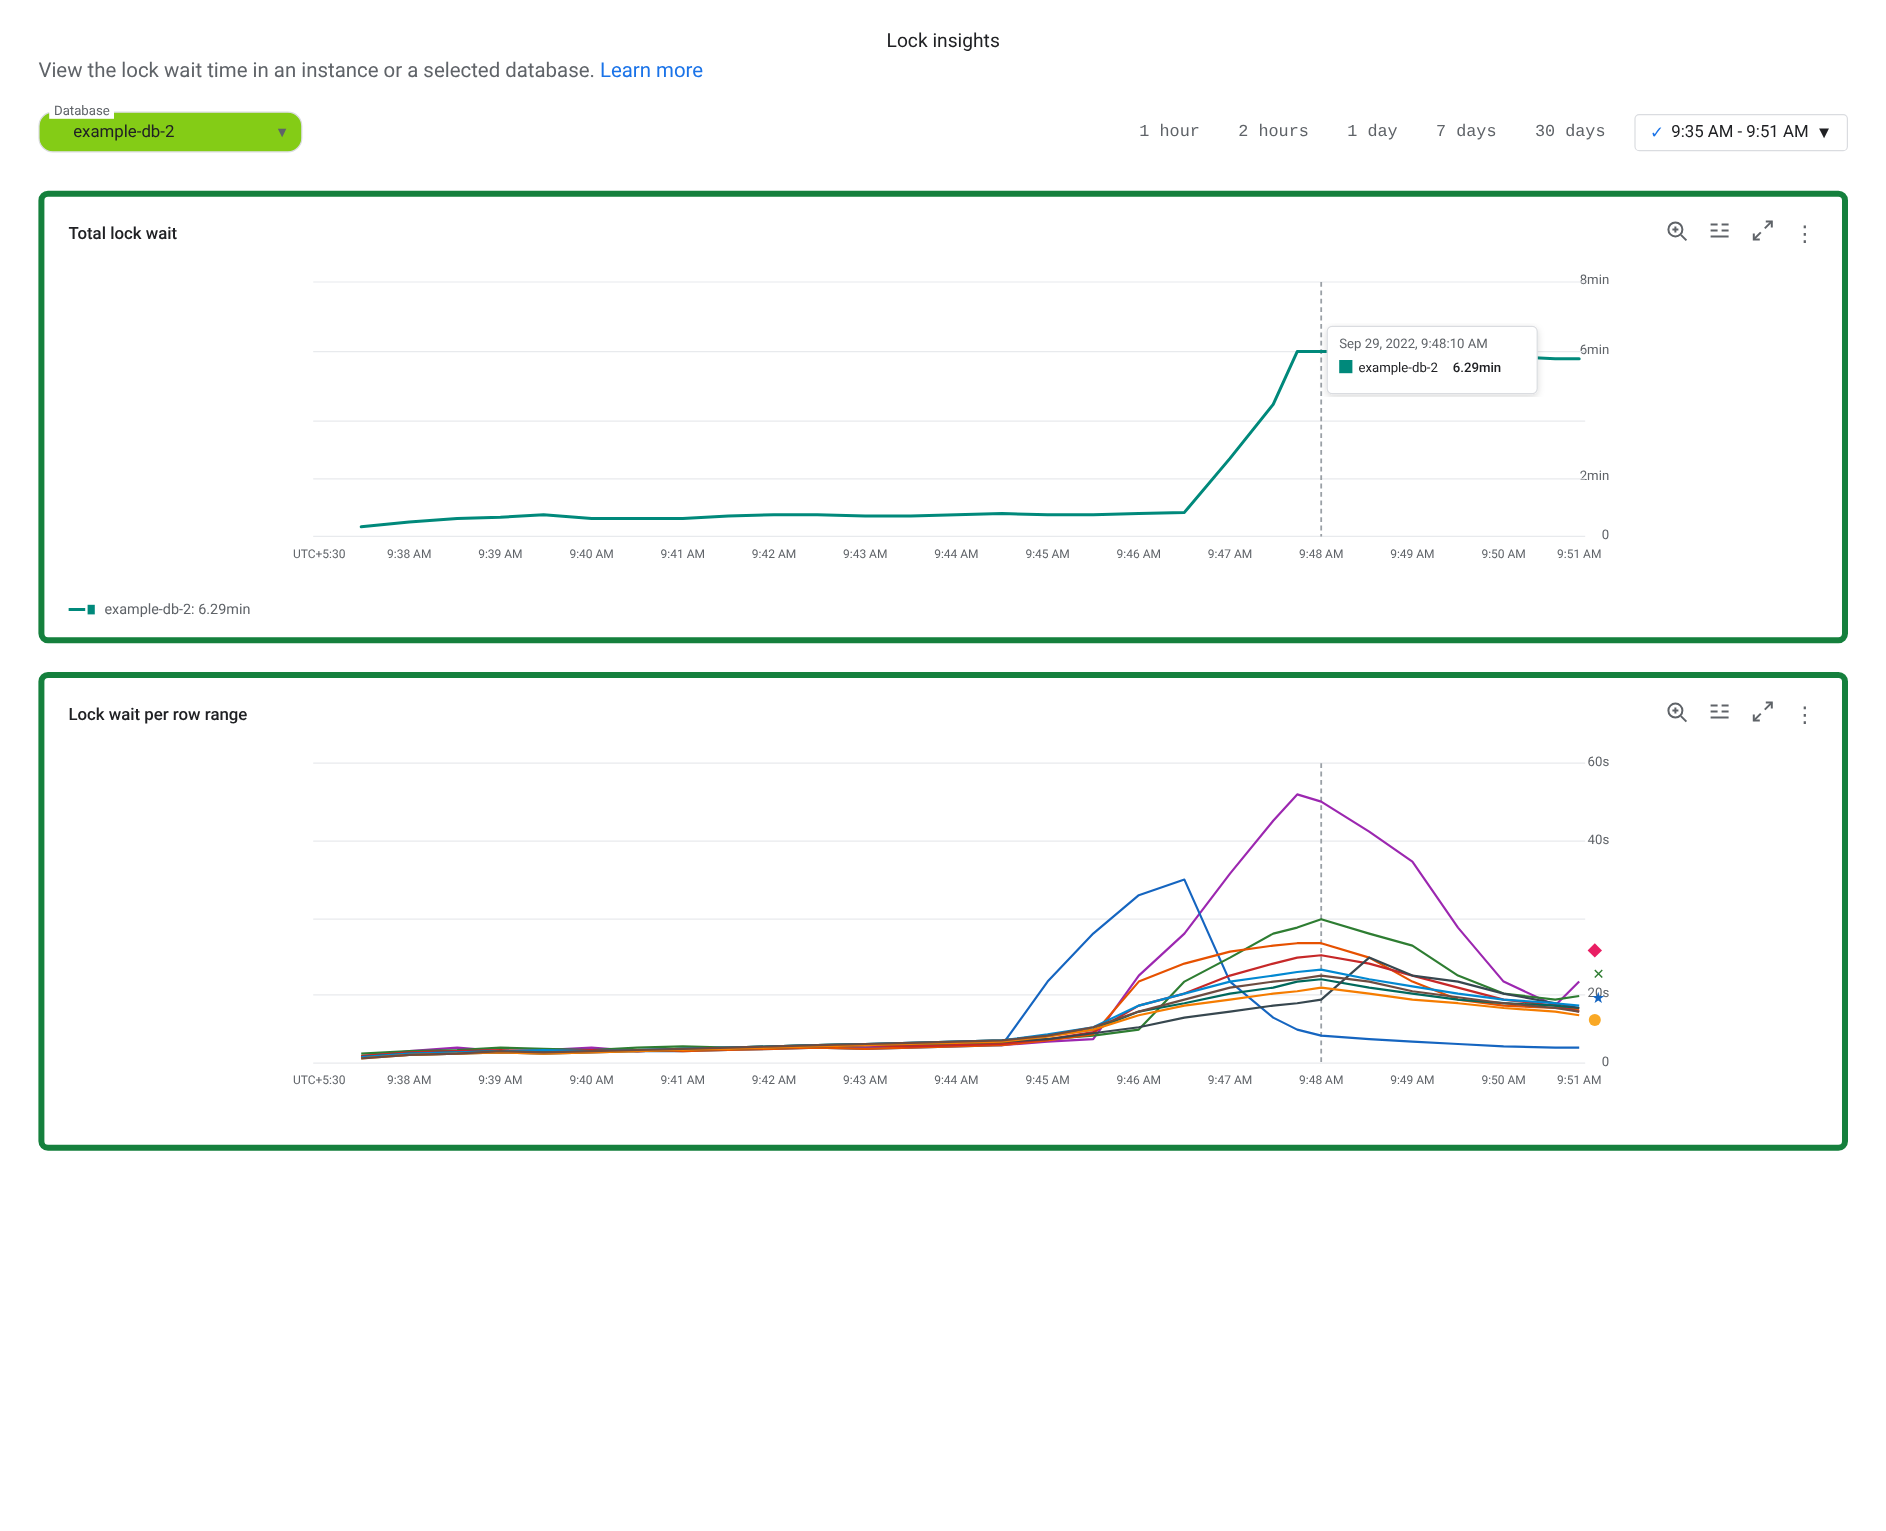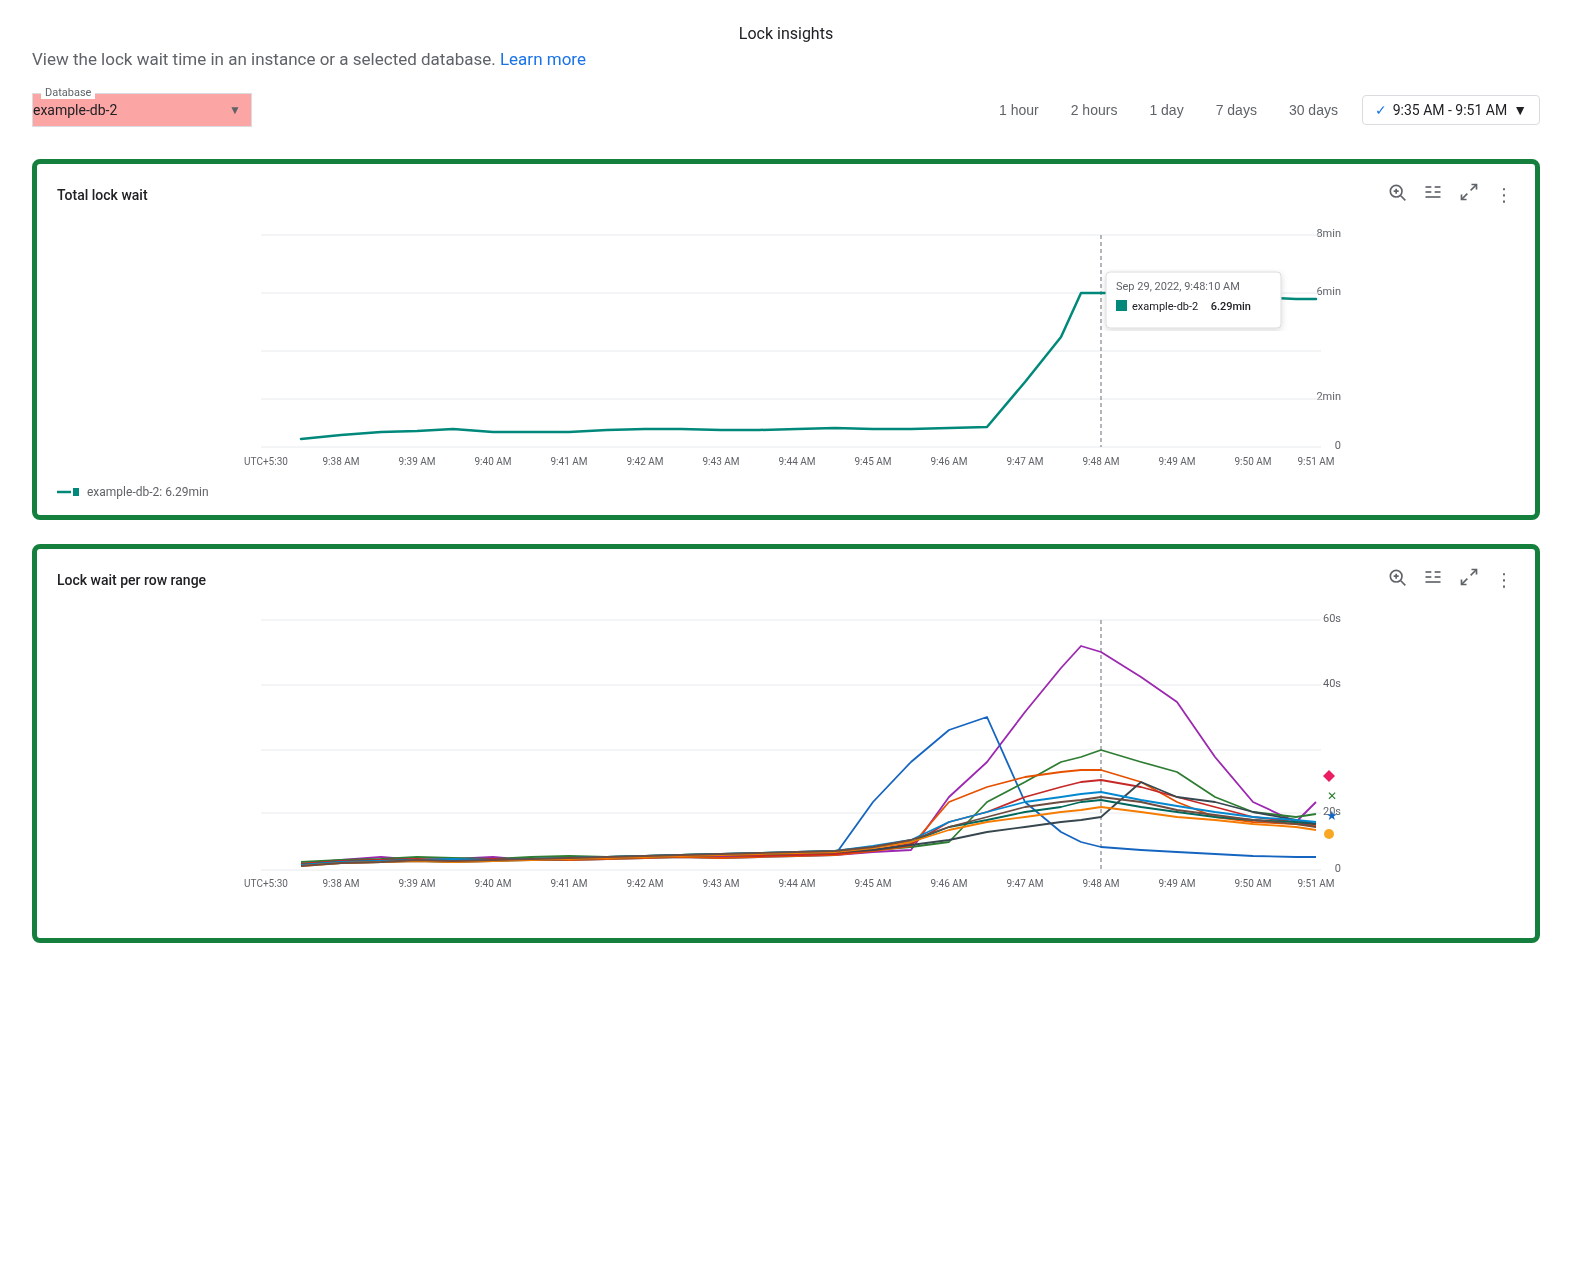--- a/index.html
+++ b/index.html
@@ -4,42 +4,42 @@
   <style>
     * { box-sizing: border-box; margin: 0; padding: 0; }
     body { font-family: 'Google Sans', Roboto, Arial, sans-serif; background: #fff; color: #202124; font-size: 14px; padding: 24px 32px; }
     
     h1 { font-size: 16px; font-weight: 400; margin-bottom: 6px; text-align: center; }
     .subtitle { font-size: 17px; color: #5f6368; margin-bottom: 24px; }
     .subtitle a { color: #1a73e8; text-decoration: none; }
     
     .controls-row { display: flex; align-items: center; justify-content: space-between; margin-bottom: 32px; }
     
-    .db-selector { position: relative; border: 1px solid #dadce0; border-radius: 0; padding: 8px 36px 8px 0; min-width: 220px; cursor: pointer; background: #fca5a5; }
+    .db-selector { position: relative; border: 1px solid #dadce0; border-radius: 12px; padding: 8px 36px 8px 28px; min-width: 220px; cursor: pointer; background: #84cc16; }
     .db-selector-label { font-size: 11px; color: #5f6368; position: absolute; top: -8px; left: 8px; background: #fff; padding: 0 4px; }
     .db-selector-value { font-size: 14px; color: #202124; }
     .db-selector-arrow { position: absolute; right: 10px; top: 50%; transform: translateY(-50%); font-size: 12px; color: #5f6368; }
     
     .time-range-controls { display: flex; align-items: center; gap: 16px; }
-    .time-btn { background: none; border: none; font-size: 14px; color: #5f6368; cursor: pointer; padding: 4px 8px; font-family: Liberation Sans, sans-serif; }
+    .time-btn { background: none; border: none; font-size: 14px; color: #5f6368; cursor: pointer; padding: 4px 8px; font-family: Liberation Mono, monospace; }
     .time-range-selected { display: flex; align-items: center; gap: 6px; border: 1px solid #dadce0; border-radius: 4px; padding: 6px 12px; background: #fff; cursor: pointer; font-size: 14px; color: #202124; }
     .time-range-selected .check { color: #1a73e8; font-size: 14px; }
     
     .chart-card { border: 5px solid #15803d; border-radius: 8px; padding: 16px 20px; margin-bottom: 24px; background: #fff; }
     
     .chart-header { display: flex; align-items: center; justify-content: space-between; margin-bottom: 8px; }
     .chart-title { font-size: 14px; font-weight: 500; color: #202124; }
     .chart-actions { display: flex; align-items: center; gap: 12px; color: #5f6368; }
     .chart-action-btn { background: none; border: none; cursor: pointer; color: #5f6368; font-size: 18px; padding: 2px; }
     
     .chart-area { position: relative; width: 100%; }
     
     .svg-chart { width: 100%; display: block; }
     
-    .chart-legend { display: flex; align-items: center; gap: 8px; margin-top: 8px; font-size: 12px; color: #5f6368; }
+    .chart-legend { display: flex; align-items: center; gap: 8px; margin-top: 24px; font-size: 12px; color: #5f6368; }
   </style>
 </head>
 <body>
 
 <h1>Lock insights</h1>
 <p class="subtitle">
   <span>View the lock wait time in an instance or a selected database.</span>
   <a href="#">Learn more</a>
 </p>
 

